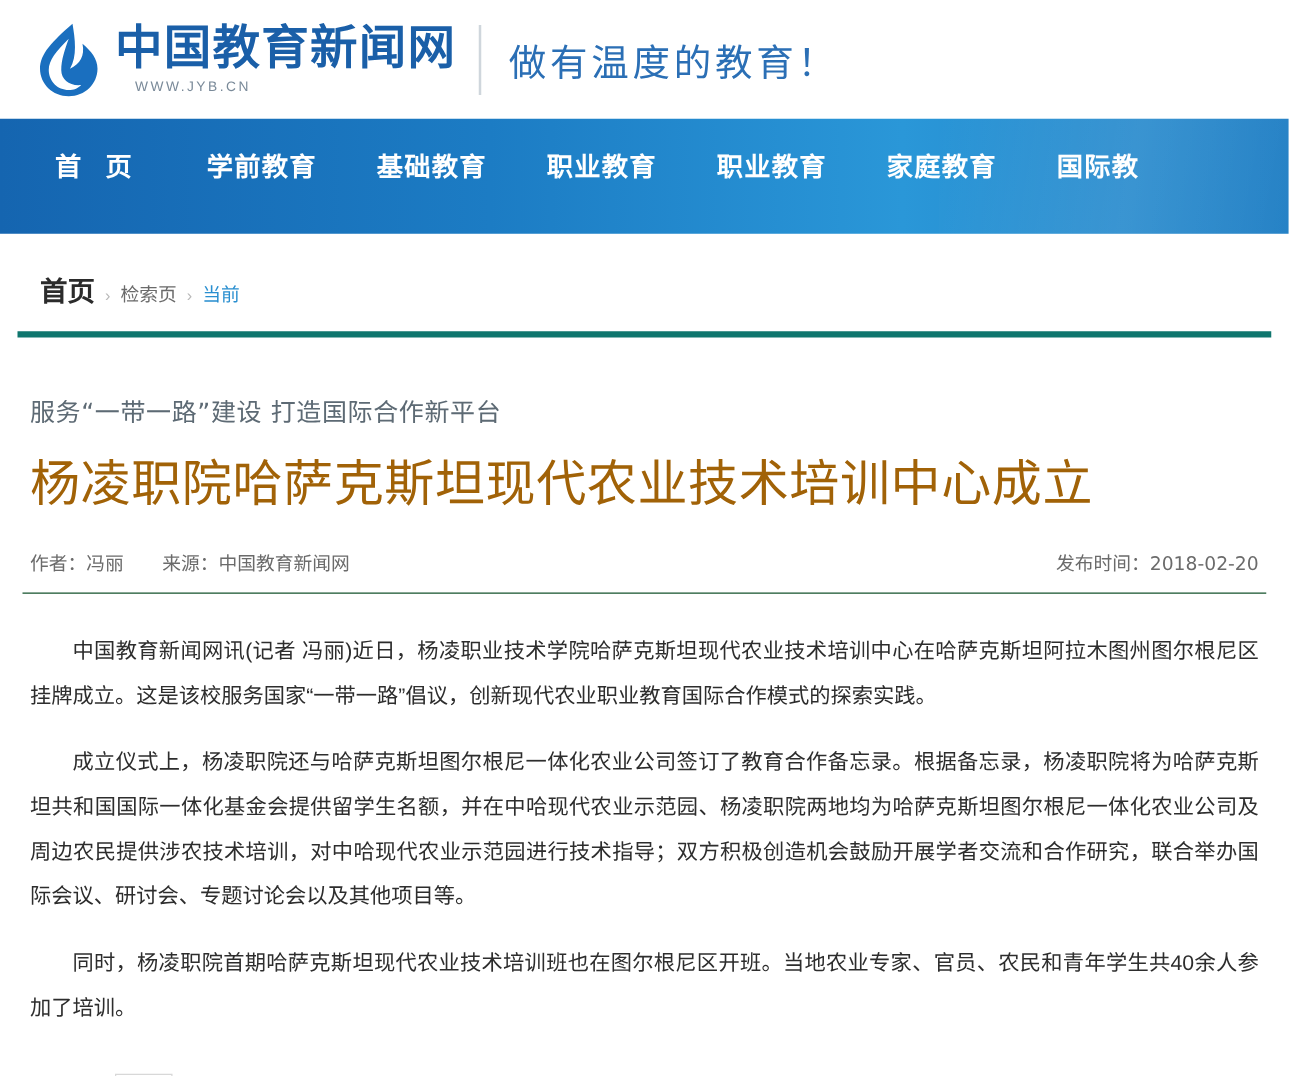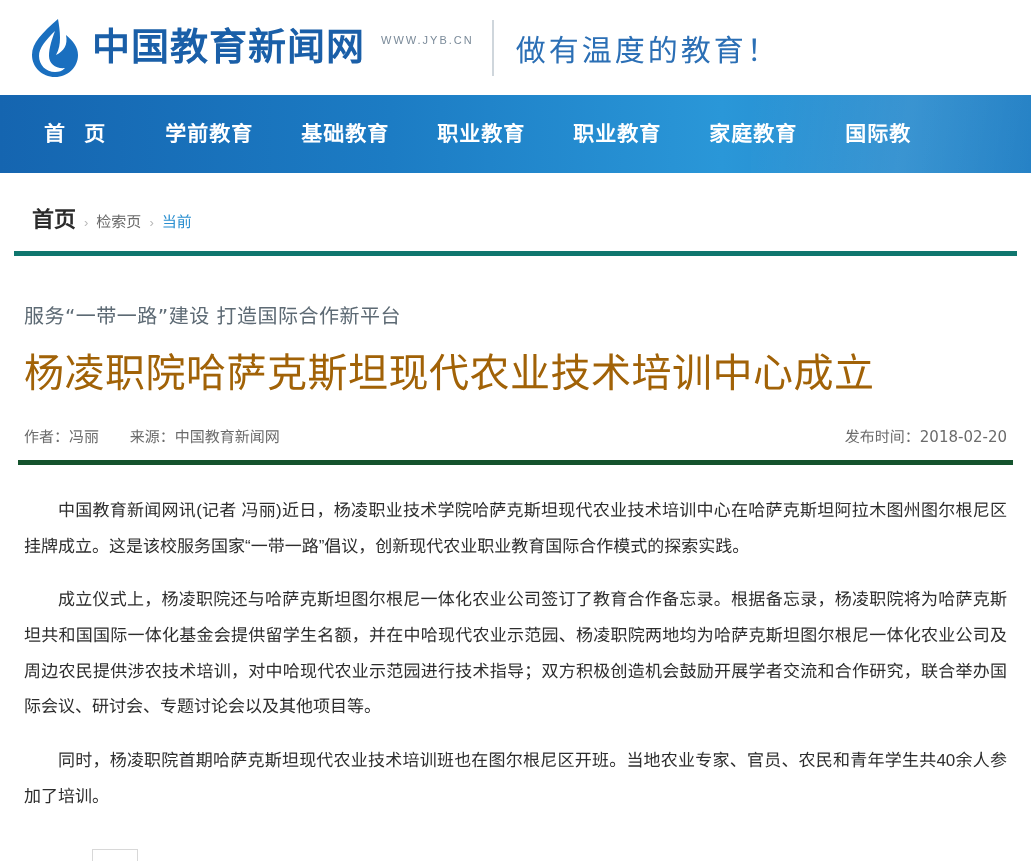--- a/index.html
+++ b/index.html
@@ -19,21 +19,21 @@
     align-items: center;
     padding-left: 28px;
   }
   .logo-mark {
     width: 54px; height: 62px;
     position: relative;
     margin-right: 10px;
     flex: none;
   }
   .logo-mark svg { display: block; }
-  .logo-text-wrap { display: flex; flex-direction: row; justify-content: center; }
+  .logo-text-wrap { display: flex; flex-direction: column; justify-content: center; }
   .logo-title {
     font-size: 38px;
     font-weight: bold;
     color: #1a5fa8;
     letter-spacing: 1px;
     line-height: 1.05;
     font-family: "DejaVu Sans", "Liberation Sans", sans-serif;
   }
   .logo-url {
     font-size: 11px;
@@ -52,21 +52,21 @@
   .logo-slogan {
     font-size: 30px;
     color: #2b6fb5;
     letter-spacing: 3px;
     font-family: "DejaVu Sans", "Liberation Sans", sans-serif;
     font-weight: 500;
   }
 
   
   .nav {
-    height: 78px;
+    height: 92px;
     background: linear-gradient(90deg, #1565b0 0%, #1c7cc4 38%, #2a97d8 70%, #1f7ec4 100%);
     display: flex;
     align-items: flex-start;
     padding-left: 34px;
     overflow: hidden;
     position: relative;
   }
   .nav::after {
     content: "";
     position: absolute;
@@ -135,21 +135,21 @@
     letter-spacing: 0.5px;
     font-family: "DejaVu Sans", "Liberation Sans", sans-serif;
   }
   .meta {
     display: flex;
     justify-content: space-between;
     align-items: baseline;
     font-size: 15px;
     color: #6b6b6b;
     padding: 0 6px 14px 6px;
-    border-bottom: 5px solid #14532d;
+    border-bottom: 1px solid #14532d;
     font-family: "DejaVu Sans", "Liberation Sans", sans-serif;
   }
   .meta-left span { margin-right: 26px; }
   .body-text { padding: 10px 6px 0 6px; }
   .body-text p {
     font-size: 17px;
     line-height: 2.1;
     color: #2d2d2d;
     margin: 18px 0;
     text-align: justify;

